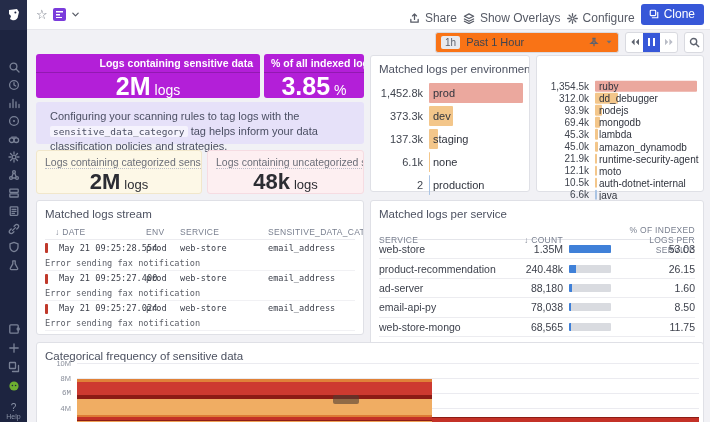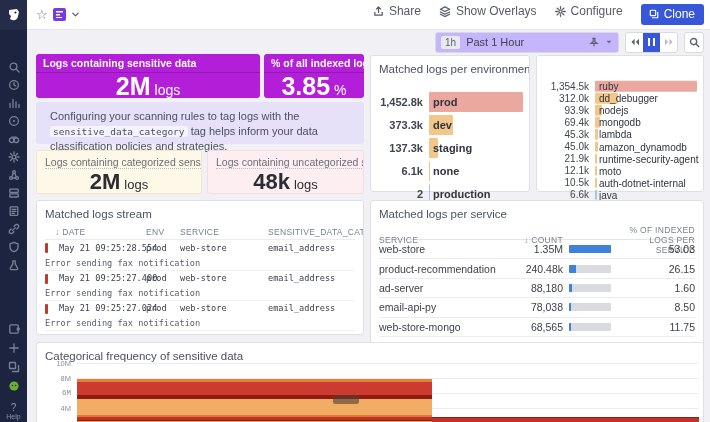--- a/index.html
+++ b/index.html
@@ -20,45 +20,45 @@
   
   #header { position:absolute; left:27px; top:0; width:683px; height:30px; background:#fff; border-bottom:1px solid #e7e7ec; display:flex; align-items:center; z-index:20; }
   #title-wrap { display:flex; align-items:center; gap:5px; margin-left:9px; }
   #star { font-size:13px; color:#6f7582; cursor:pointer; line-height:1; }
   #scanner-ic { width:13px; height:13px; border-radius:2px; background:#7a3bdb; position:relative; }
   #scanner-ic::after { content:""; position:absolute; left:3px; top:3px; width:7px; height:7px; background:
      linear-gradient(#fff 0 0) 0 0/7px 1.5px no-repeat,
      linear-gradient(#fff 0 0) 0 3px/4px 1.5px no-repeat,
      linear-gradient(#fff 0 0) 0 6px/6px 1px no-repeat; }
   #page-title { font-size:13.5px; color:#23262f; font-weight:400; white-space:nowrap; }
-  .hdr-actions { margin-left:auto; display:flex; align-items:flex-start; gap:18px; margin-right:6px; }
+  .hdr-actions { margin-left:auto; display:flex; align-items:flex-end; gap:6px; margin-right:6px; }
   .hdr-btn { display:flex; align-items:center; gap:5px; color:#575b66; font-size:12px; cursor:pointer; white-space:nowrap; }
   #clone-btn { background:#3757d8; color:#fff; border-radius:3px; padding:3px 9px 4px 8px; font-size:12px; display:flex; align-items:center; gap:5px; cursor:pointer; }
 
   
   #timebar { position:absolute; left:27px; top:30px; width:683px; height:24px; display:flex; justify-content:flex-end; align-items:center; gap:6px; padding-right:6px; z-index:10; }
-  #time-select { width:184px; height:21px; background:#c4b5fd; border:1px solid #d9dae0; border-radius:3px; display:flex; align-items:center; padding:0 5px; gap:6px; cursor:pointer; }
+  #time-select { width:184px; height:21px; background:#f97316; border:1px solid #d9dae0; border-radius:3px; display:flex; align-items:center; padding:0 5px; gap:6px; cursor:pointer; }
   #time-chip { background:#e9eaef; border-radius:2px; font-size:10px; color:#5d626e; padding:1px 4px; }
   #time-label { font-size:11px; color:#3f4450; flex:1; }
   .tiny-ic { color:#8a8f9b; display:flex; align-items:center; }
   #nav-group { height:21px; background:#fff; border:1px solid #d9dae0; border-radius:3px; display:flex; align-items:stretch; overflow:hidden; }
   .nav-btn { width:17px; display:flex; align-items:center; justify-content:center; cursor:pointer; }
   #pause-btn { background:#3757d8; }
   .pause-bars { width:7px; height:8px; border-left:2.4px solid #fff; border-right:2.4px solid #fff; }
   #zoom-btn { width:20px; height:21px; background:#fff; border:1px solid #d9dae0; border-radius:3px; display:flex; align-items:center; justify-content:center; cursor:pointer; }
 
   
   .card { position:absolute; background:#fff; border:1px solid #dfe0e6; border-radius:3px; }
   .card-title { font-size:11.5px; color:#4c5160; padding:7px 8px 4px 8px; white-space:nowrap; overflow:hidden; }
 
   
   .qv { position:absolute; border-radius:3px; overflow:hidden; }
   .qv-purple { background:#b31fd8; color:#fff; }
   .qv .qv-title { font-size:10.5px; font-weight:700; padding:3px 7px; white-space:nowrap; overflow:hidden; }
-  .qv-purple .qv-title { border-bottom:1px solid rgba(0,0,0,.18); }
+  .qv-purple .qv-title { border-bottom:1px solid rgba(0,0,0,.18);text-align:right; }
   .qv .qv-num { display:flex; align-items:baseline; justify-content:center; margin-top:1px; }
   .qv .v { font-size:25px; font-weight:700; line-height:1; }
   .qv .u { font-size:14px; margin-left:4px; }
   .qv-light { border:1px solid #eee4cf; }
   .qv-light .qv-title { font-weight:400; color:#6b6e78; padding:5px 8px 2px 8px; }
   .qv-light .qv-title span { border-bottom:1px dotted #b9bcc6; }
   .qv-light .v { color:#2c2d33; font-size:22px; }
   .qv-light .u { color:#2c2d33; font-size:13px; }
   #qv-cat { background:#fdf8e7; border-color:#f1e7cb; }
   #qv-uncat { background:#fdeff1; border-color:#f6dce2; }
@@ -344,21 +344,21 @@
 <div class="qv qv-light" id="qv-uncat" style="left:207px; top:150px; width:157px; height:44px;">
   <div class="qv-title"><span>Logs containing uncategorized sens...</span></div>
   <div class="qv-num">
       <span class="v">48k</span>
       <span class="u">logs</span>
     </div>
 </div>
 
 <div class="card" style="left:370px; top:55px; width:160px; height:137px;">
   <div class="card-title">Matched logs per environment</div>
-  <div class="tl-rows" id="env-rows" style="top:34px;font-weight:bold;">
+  <div class="tl-rows" id="env-rows" style="top:25px;">
       <div class="tl-row">
         <span class="tl-val">1,452.8k</span>
         <span class="tl-barwrap">
           <span class="tl-bar" style="width: 100%; background: rgb(235, 168, 158);"></span>
           <span class="tl-label">prod</span>
         </span>
       </div>
       <div class="tl-row">
         <span class="tl-val">373.3k</span>
         <span class="tl-barwrap">

